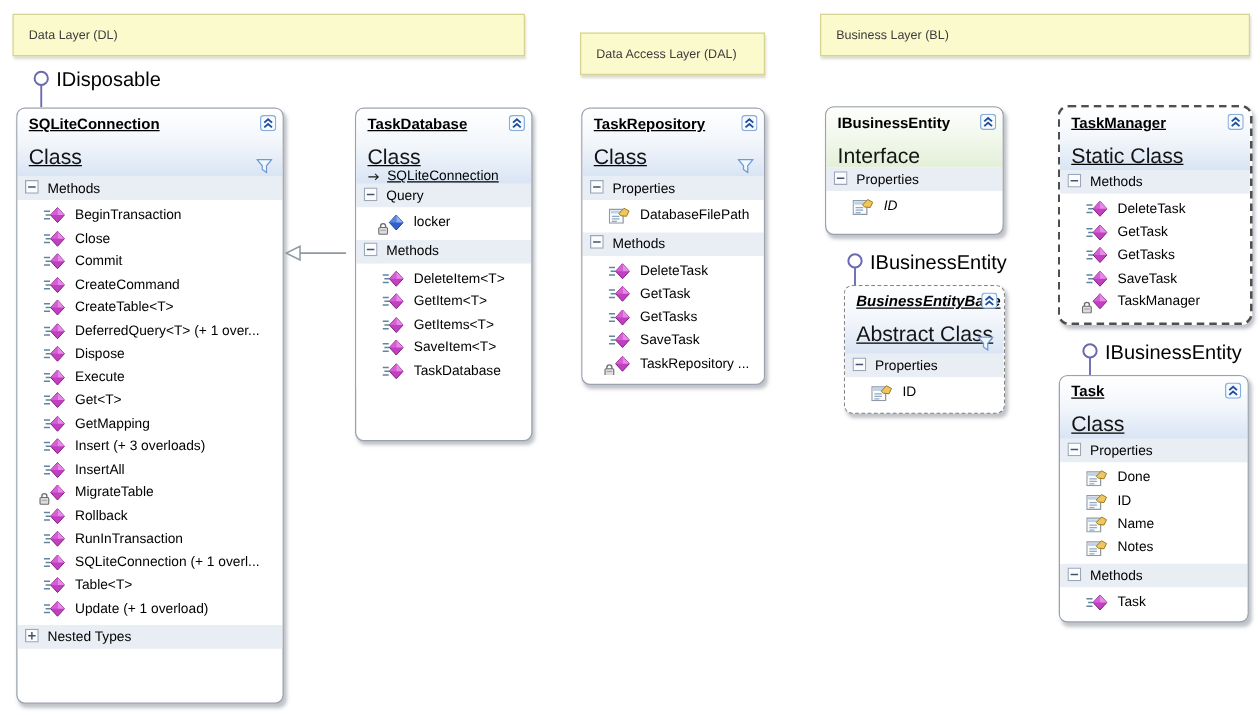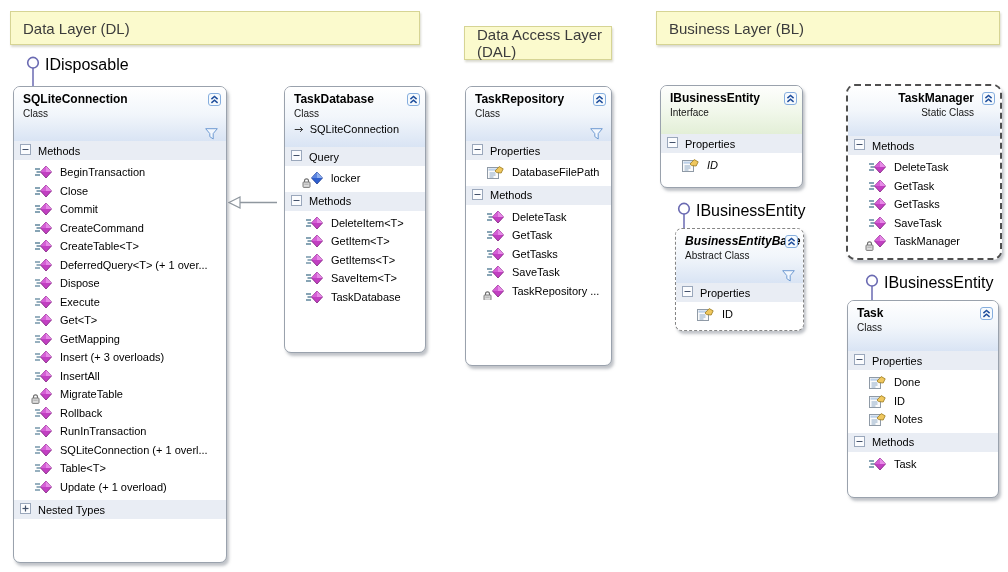--- a/index.html
+++ b/index.html
@@ -1,34 +1,34 @@
 <!DOCTYPE html>
 <html><head>
 <meta charset="utf-8">
 <style>
   html,body{margin:0;padding:0;background:#fff;font-family:"Liberation Sans",sans-serif;}
   #canvas{position:relative;width:1008px;height:572px;background:#ffffff;overflow:hidden;}
 
   
   .layer{position:absolute;box-sizing:border-box;background:#fbfacd;border:1px solid #d6d494;
          box-shadow:1px 2px 2px rgba(150,150,120,.35);display:flex;align-items:center;
-         padding-left:12px;font-size:15px;color:#3c3c3c;}
+         padding-left:12px;font-size:10px;color:#3c3c3c;}
 
   
   .box{position:absolute;box-sizing:border-box;background:#fff;border:1px solid #9aa2ad;
        border-radius:7px;box-shadow:2px 3px 3px rgba(130,135,145,.5);overflow:hidden;}
   .box.thin-dash{border:1px dashed #858585;}
-  .box.bold-dash{border:2px dashed #4f4f4f;border-radius:9px;text-align:right;}
+  .box.bold-dash{border:2px dashed #4f4f4f;border-radius:9px;}
 
   .hdr{position:relative;box-sizing:border-box;padding:5px 26px 0 9px;}
-  .grad-class{background:linear-gradient(180deg,#ffffff 0%,#f2f6fb 50%,#d9e4f4 100%);}
+  .grad-class{background:linear-gradient(180deg,#ffffff 0%,#f2f6fb 50%,#d9e4f4 100%);text-decoration:underline;}
   .grad-iface{background:linear-gradient(180deg,#fefefd 0%,#f2f8ec 50%,#e3efd7 100%);}
   .title{font-size:12px;font-weight:bold;color:#000;line-height:14px;white-space:nowrap;}
   .abstract .title{font-style:italic;}
-  .kind{font-size:10px;color:#141414;line-height:13px;margin-top:1px;white-space:nowrap;}
+  .kind{font-size:17px;color:#141414;line-height:13px;margin-top:13px;white-space:nowrap;}
   .baseline-row{display:flex;align-items:center;gap:5px;font-size:11px;color:#000;margin-top:3px;white-space:nowrap;}
   .chev{position:absolute;top:5px;right:5px;width:13px;height:13px;cursor:pointer;}
   .funnel{position:absolute;right:8px;bottom:3px;width:13px;height:12px;cursor:pointer;}
 
   .sect{display:flex;align-items:center;gap:7px;background:#e9edf4;padding:0 6px;height:19px;
         font-size:11px;color:#000;white-space:nowrap;}
   .rows{padding:3px 0 4px;background:#fff;}
   .row{display:flex;align-items:center;height:18.5px;padding:0 4px 0 21px;gap:8px;white-space:nowrap;overflow:hidden;}
   .mi{position:relative;width:17px;height:14px;flex:none;}
   .mi svg{display:block;}
@@ -513,21 +513,21 @@
     <polygon points="11,1 16.5,7 11,13 5.5,7" fill="#c23fc2" stroke="#7c1f7c" stroke-width="0.8"></polygon>
     <polygon points="11,1 16.5,7 11,7" fill="#e78ae7"></polygon>
     <polygon points="11,1 5.5,7 11,7" fill="#d55fd5"></polygon>
   </svg>
 </span>
     <span class="mlabel">TaskDatabase</span>
   </div>
       </div>
   </div>
 
-  <div class="box" style="left:465px;top:86px;width:147px;height:280px">
+  <div class="box" style="left:465px;top:86px;width:147px;height:222px">
     <div class="hdr grad-class" style="height:54px">
       <div class="title">TaskRepository</div>
       <div class="kind">Class</div>
       <span class="chev icon-chevron">
   <svg width="13" height="13" viewBox="0 0 13 13">
     <rect x="0.5" y="0.5" width="12" height="12" rx="2.5" fill="#f6fafd" stroke="#86aede"></rect>
     <path d="M3.4,6.1 L6.5,3.4 L9.6,6.1" fill="none" stroke="#1f4e9c" stroke-width="1.5"></path>
     <path d="M3.4,9.9 L6.5,7.2 L9.6,9.9" fill="none" stroke="#1f4e9c" stroke-width="1.5"></path>
   </svg>
 </span>
@@ -912,20 +912,33 @@
     <span class="mi">
   <svg width="17" height="14" viewBox="0 0 17 14">
     <rect x="0.5" y="2.5" width="11" height="11" fill="#fbfbfb" stroke="#8f9aa6"></rect>
     <rect x="1.5" y="3.5" width="9" height="2.2" fill="#bcd0e8"></rect>
     <line x1="2.5" y1="8" x2="8.5" y2="8" stroke="#8faac6"></line>
     <line x1="2.5" y1="10" x2="8.5" y2="10" stroke="#8faac6"></line>
     <line x1="2.5" y1="12" x2="6.5" y2="12" stroke="#8faac6"></line>
     <path d="M8,6 L12.2,1.6 L16.2,3.8 L14.2,8 L9.8,7.6 Z" fill="#f0c75e" stroke="#9a7b1e" stroke-width="0.8"></path>
   </svg>
 </span>
+    <span class="mlabel">Name</span>
+  </div>
+        <div class="row">
+    <span class="mi">
+  <svg width="17" height="14" viewBox="0 0 17 14">
+    <rect x="0.5" y="2.5" width="11" height="11" fill="#fbfbfb" stroke="#8f9aa6"></rect>
+    <rect x="1.5" y="3.5" width="9" height="2.2" fill="#bcd0e8"></rect>
+    <line x1="2.5" y1="8" x2="8.5" y2="8" stroke="#8faac6"></line>
+    <line x1="2.5" y1="10" x2="8.5" y2="10" stroke="#8faac6"></line>
+    <line x1="2.5" y1="12" x2="6.5" y2="12" stroke="#8faac6"></line>
+    <path d="M8,6 L12.2,1.6 L16.2,3.8 L14.2,8 L9.8,7.6 Z" fill="#f0c75e" stroke="#9a7b1e" stroke-width="0.8"></path>
+  </svg>
+</span>
     <span class="mlabel">Notes</span>
   </div>
       </div>
     <div class="sect">
       <span class="icon-minus">
   <svg width="11" height="11" viewBox="0 0 11 11">
     <rect x="0.5" y="0.5" width="10" height="10" fill="#fbfcfe" stroke="#9aa7bb"></rect>
     <line x1="2.5" y1="5.5" x2="8.5" y2="5.5" stroke="#44526b" stroke-width="1.2"></line>
   </svg>
 </span>

